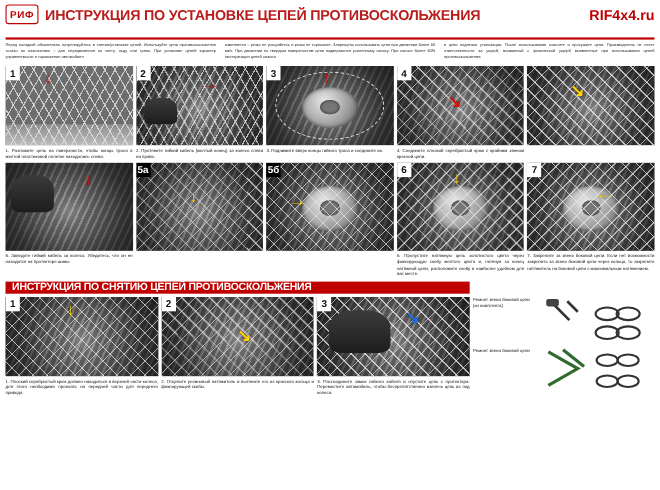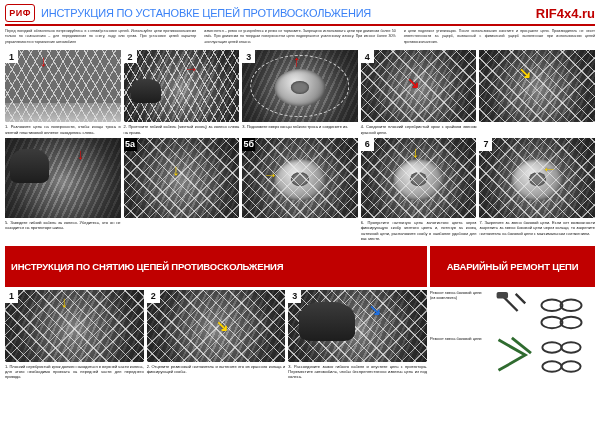--- a/index.html
+++ b/index.html
@@ -10,30 +10,30 @@
     background:#ffffff;
     color:#111;
     overflow:hidden;
   }
   .page { position:relative; width:600px; height:445px; padding:4px 5px; }
 
   
   .header {
     display:flex; align-items:center; gap:6px;
     border-bottom:2px solid #c00000;
-    padding-bottom:2px;
+    padding-bottom:12px;
   }
   .logo {
     width:30px; height:18px; border:1px solid #c00000; border-radius:3px;
     display:flex; align-items:center; justify-content:center;
     color:#c00000; font-weight:bold; font-size:9px; letter-spacing:0.5px;
     background:#fff;
   }
   .header-title {
-    flex:1; color:#3b82f6; font-weight:normal; font-size:11px;
+    flex:1; color:#b91c1c; font-weight:bold; font-size:13px;
     letter-spacing:-0.2px; white-space:nowrap;
   }
   .header-site { color:#c00000; font-weight:bold; font-size:13px; }
 
   
   .intro {
     display:flex; gap:8px; margin-top:3px; padding-bottom:3px;
   }
   .intro p {
     margin:0; flex:1; font-size:3.6px; line-height:1.5; text-align:justify;
@@ -119,21 +119,21 @@
   .hand {
     position:absolute; width:26%; height:34%;
     background:linear-gradient(#3b3b3b,#1d1d1d);
     border-radius:40% 40% 20% 20%; z-index:2;
   }
 
   
   .bars { display:flex; gap:3px; margin-top:4px; }
   .bar {
     background:#c00000; color:#fff; font-weight:bold; font-size:9.5px;
-    padding:15px 6px; letter-spacing:-0.2px;
+    padding:0 6px; letter-spacing:-0.2px;
   }
   .bar-wide { flex:0 0 422px; }
   .bar-narrow { flex:1; text-align:center; }
 
   .bottom { display:flex; gap:3px; margin-top:3px; }
   .bottom-left { flex:0 0 422px; }
   .bottom-right { flex:1; }
 
   
   .emerg { font-size:4px; line-height:1.4; }
@@ -270,21 +270,20 @@
         <div class="chain-net"></div>
         <div class="arrow a-yellow" style="left:54%;top:26%;">←</div>
         <div class="badge">7</div>
       </div>
       <div class="cap">7. Закрепите за звено боковой цепи. Если нет возможности закрепить за звено боковой цепи через кольцо, то закрепите натяжитель на боковой цепи с максимальным натяжением.</div>
     </div>
   </div>
 
   <div class="bars">
     <div class="bar bar-wide">ИНСТРУКЦИЯ ПО СНЯТИЮ ЦЕПЕЙ ПРОТИВОСКОЛЬЖЕНИЯ</div>
-    <div class="bar bar-narrow">АВАРИЙНЫЙ РЕМОНТ ЦЕПИ</div>
   </div>
 
   <div class="bottom">
     <div class="bottom-left">
       <div class="grid row3" style="margin-top:0">
 
         <div class="cell">
           <div class="photo">
             <div class="tyre"></div>
             <div class="tread"></div>

